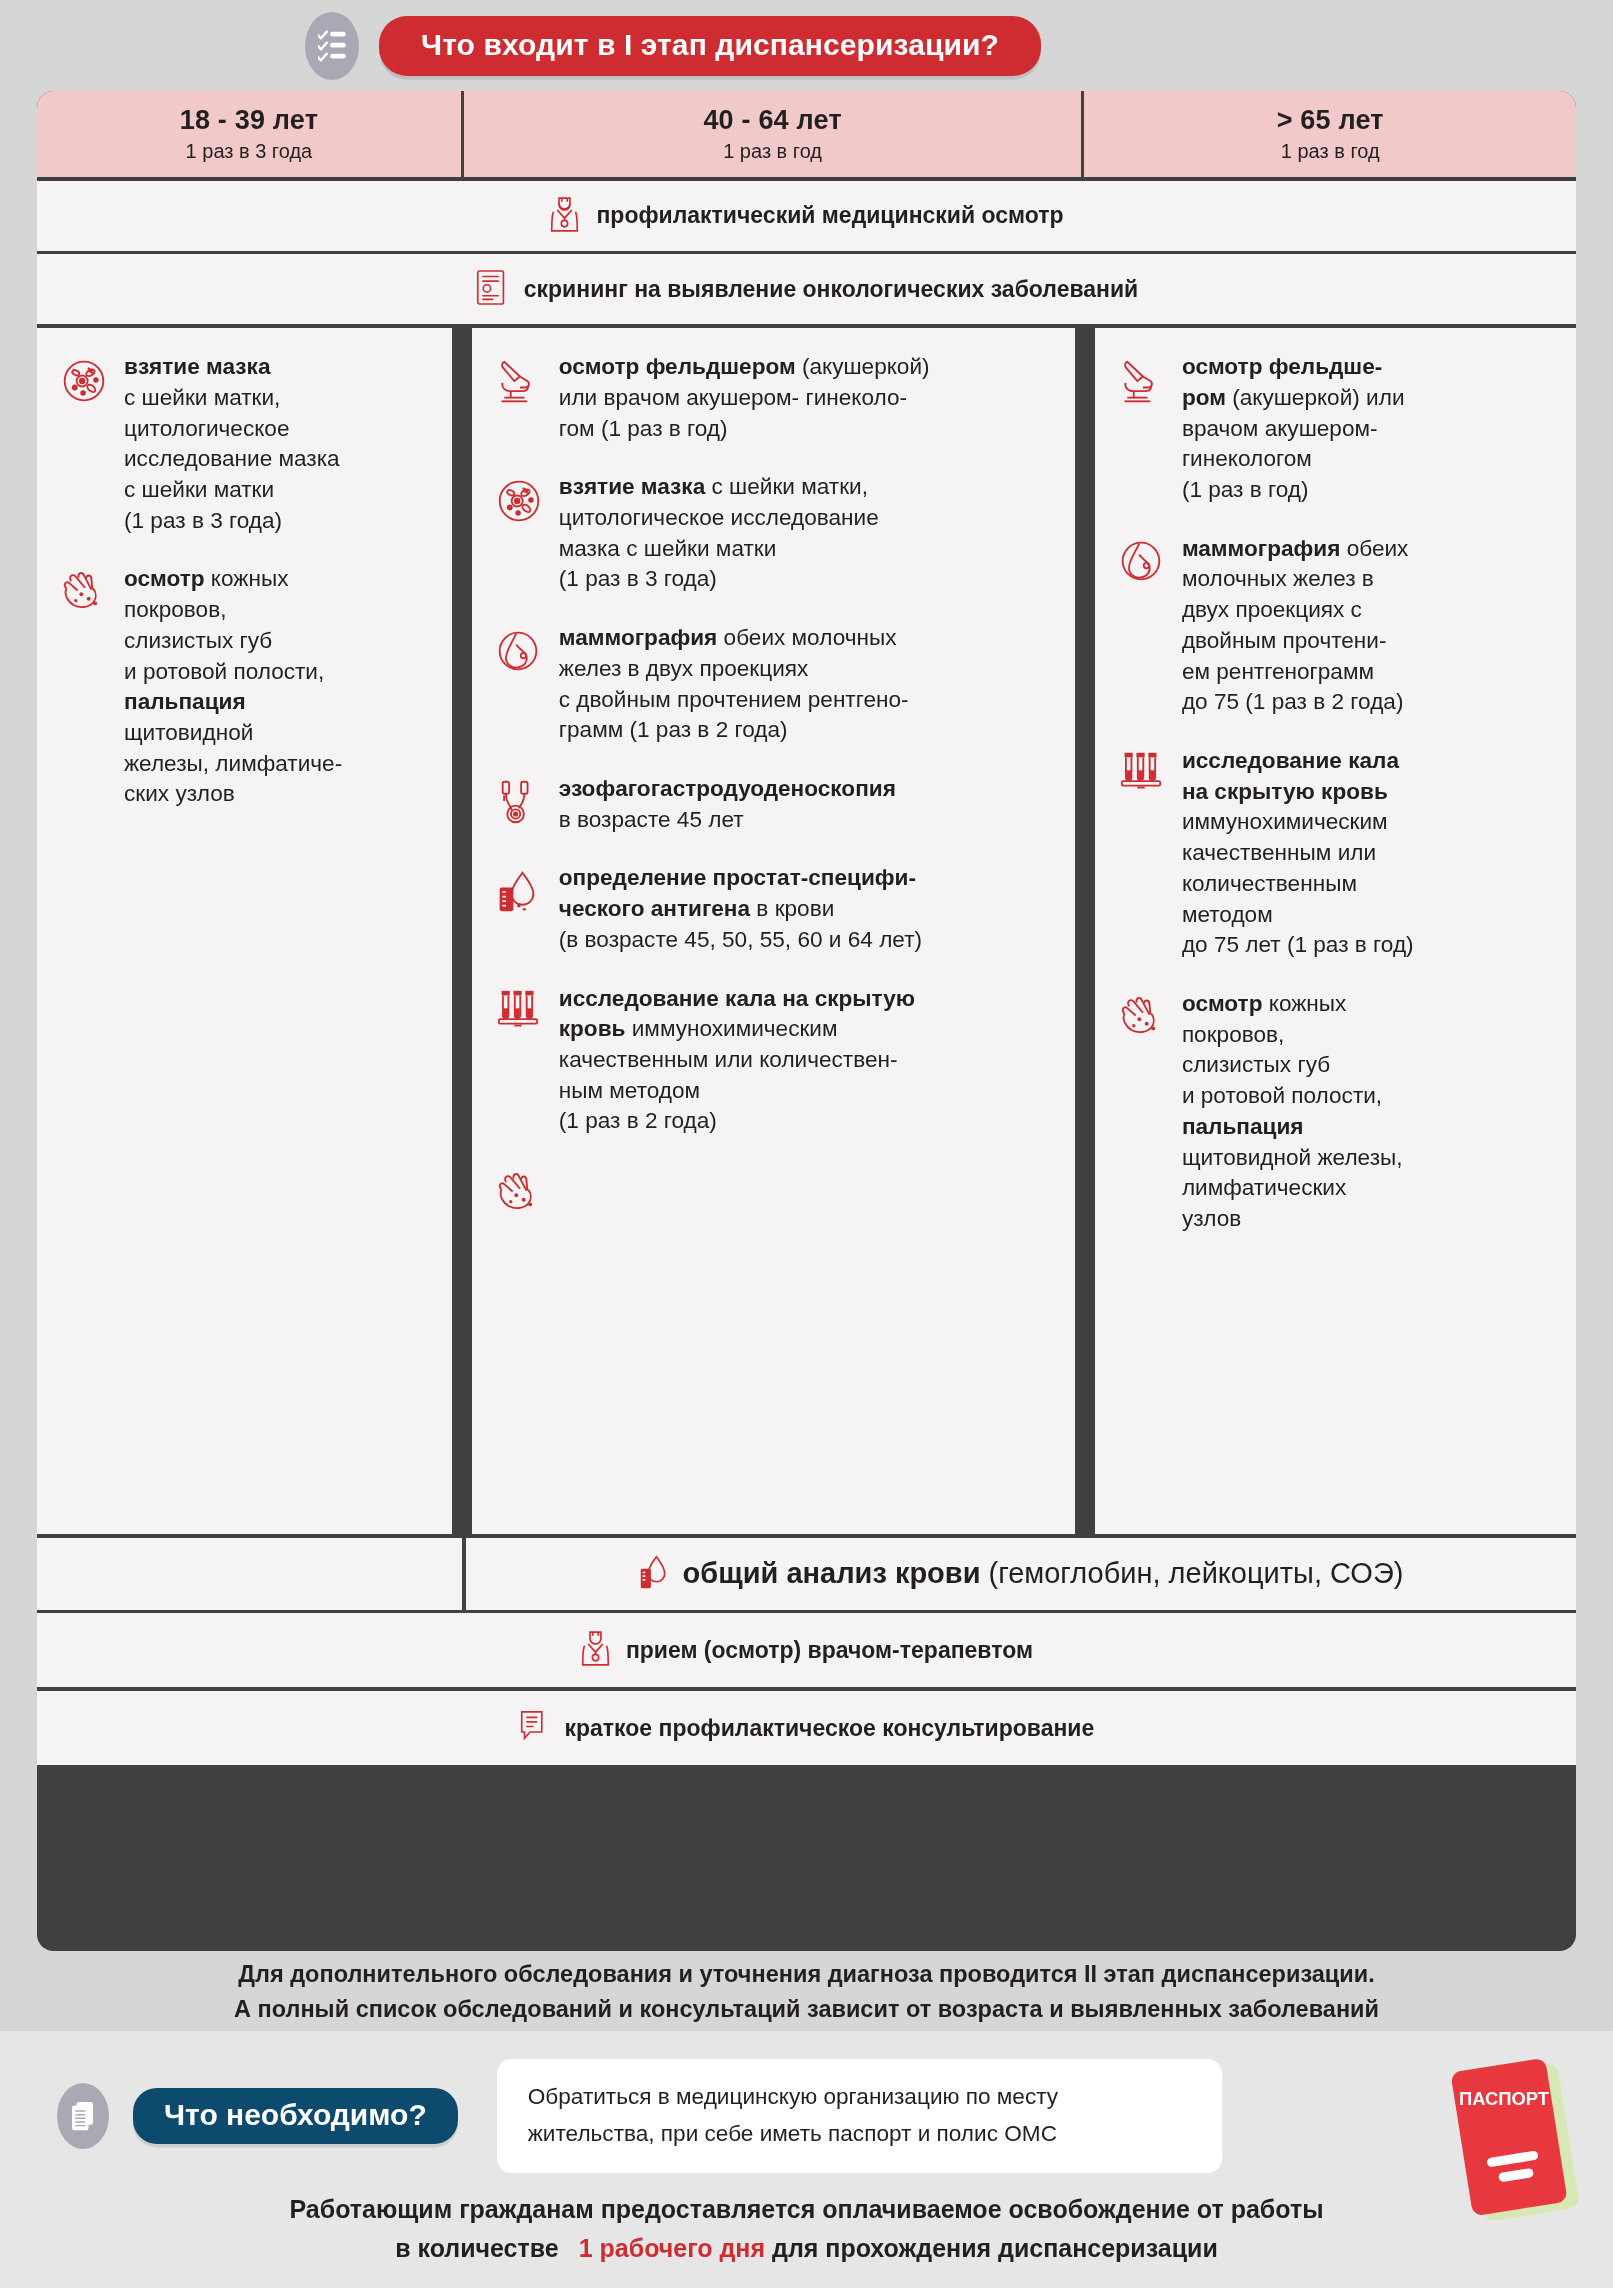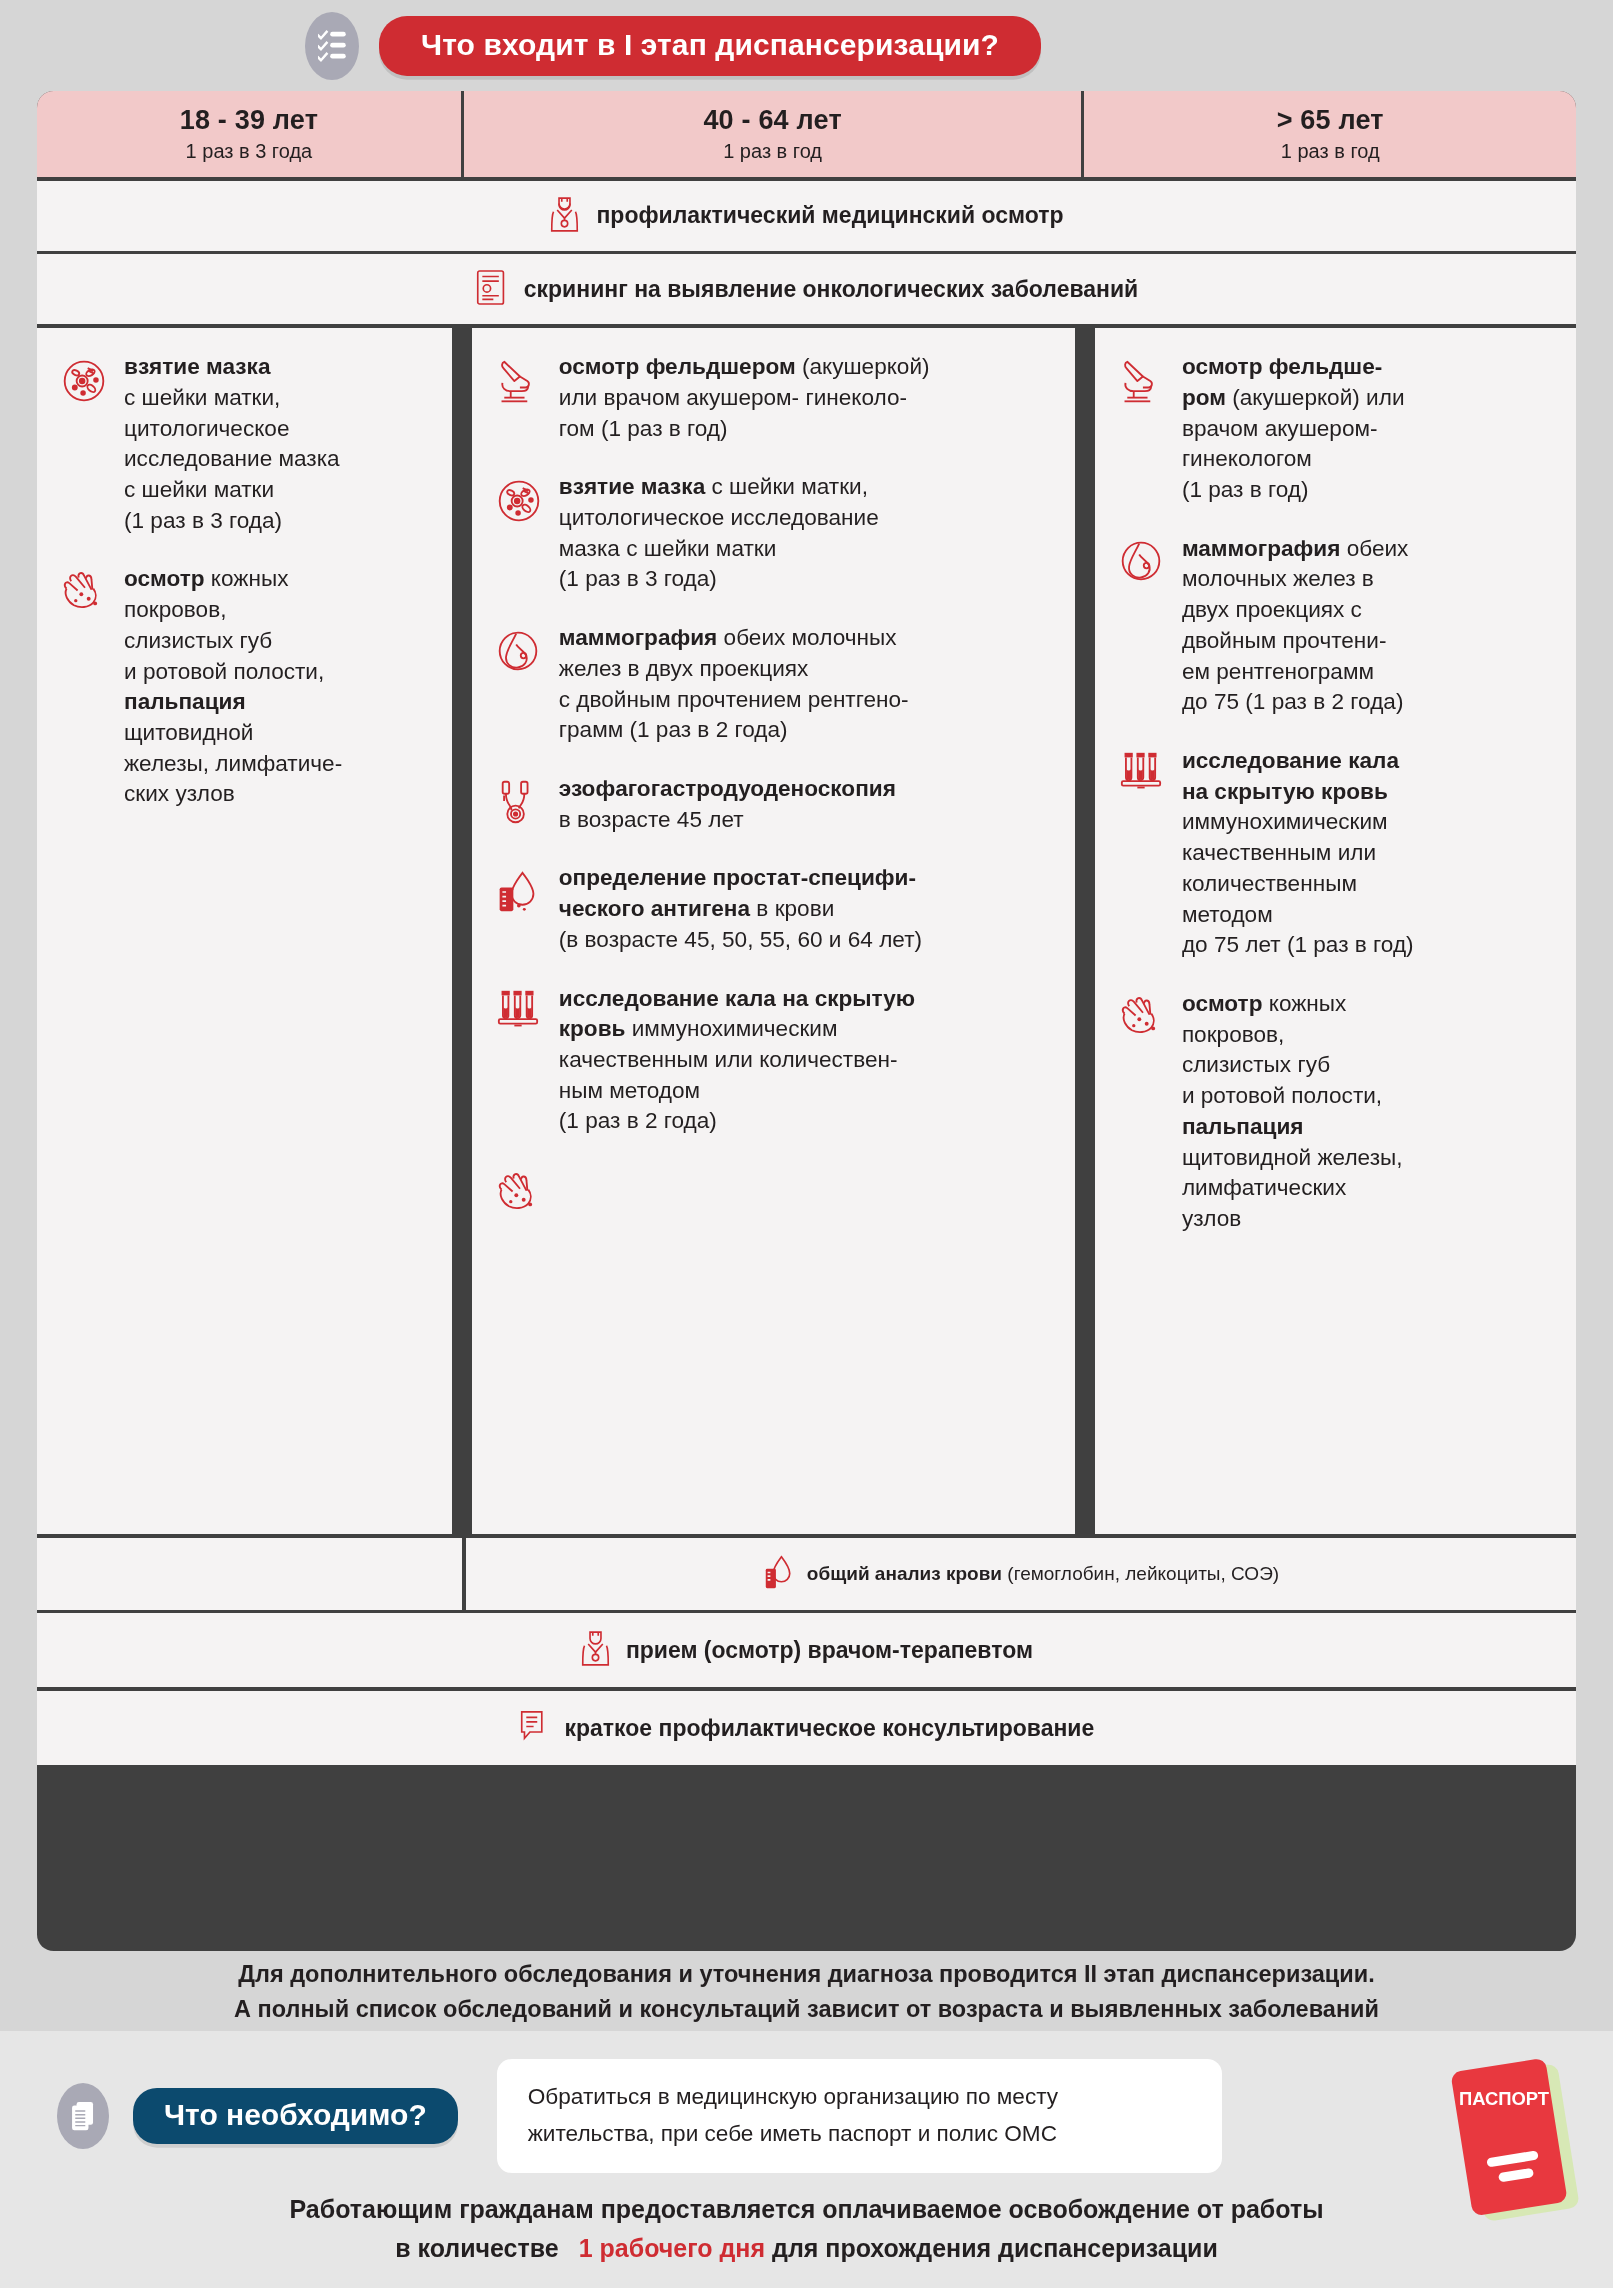--- a/index.html
+++ b/index.html
@@ -64,21 +64,21 @@
   .item .tx{font-size:22.6px;line-height:1.36;}
   .col.c2 .item .tx{font-size:22.6px;}
   .b{font-weight:bold;}
   
   .blood-row{display:flex;gap:3.7px;margin-top:3.7px;height:72px;}
   .blood-left{width:425px;background:#f5f3f3;}
   .blood-main{
     flex:1;background:#f5f3f3;display:flex;align-items:center;
     justify-content:center;gap:14.8px;
   }
-  .blood-main .t{font-size:19px;}
+  .blood-main .t{font-size:29px;}
   .footer-band{
     background:#f5f3f3;height:74px;margin-top:3.7px;
     display:flex;align-items:center;justify-content:center;gap:14.8px;
   }
   .footer-band .t{font-size:23px;font-weight:bold;}
   
   .note{
     position:absolute;left:0;top:1957px;width:1613px;text-align:center;
     font-size:23.5px;font-weight:bold;line-height:1.5;
   }

